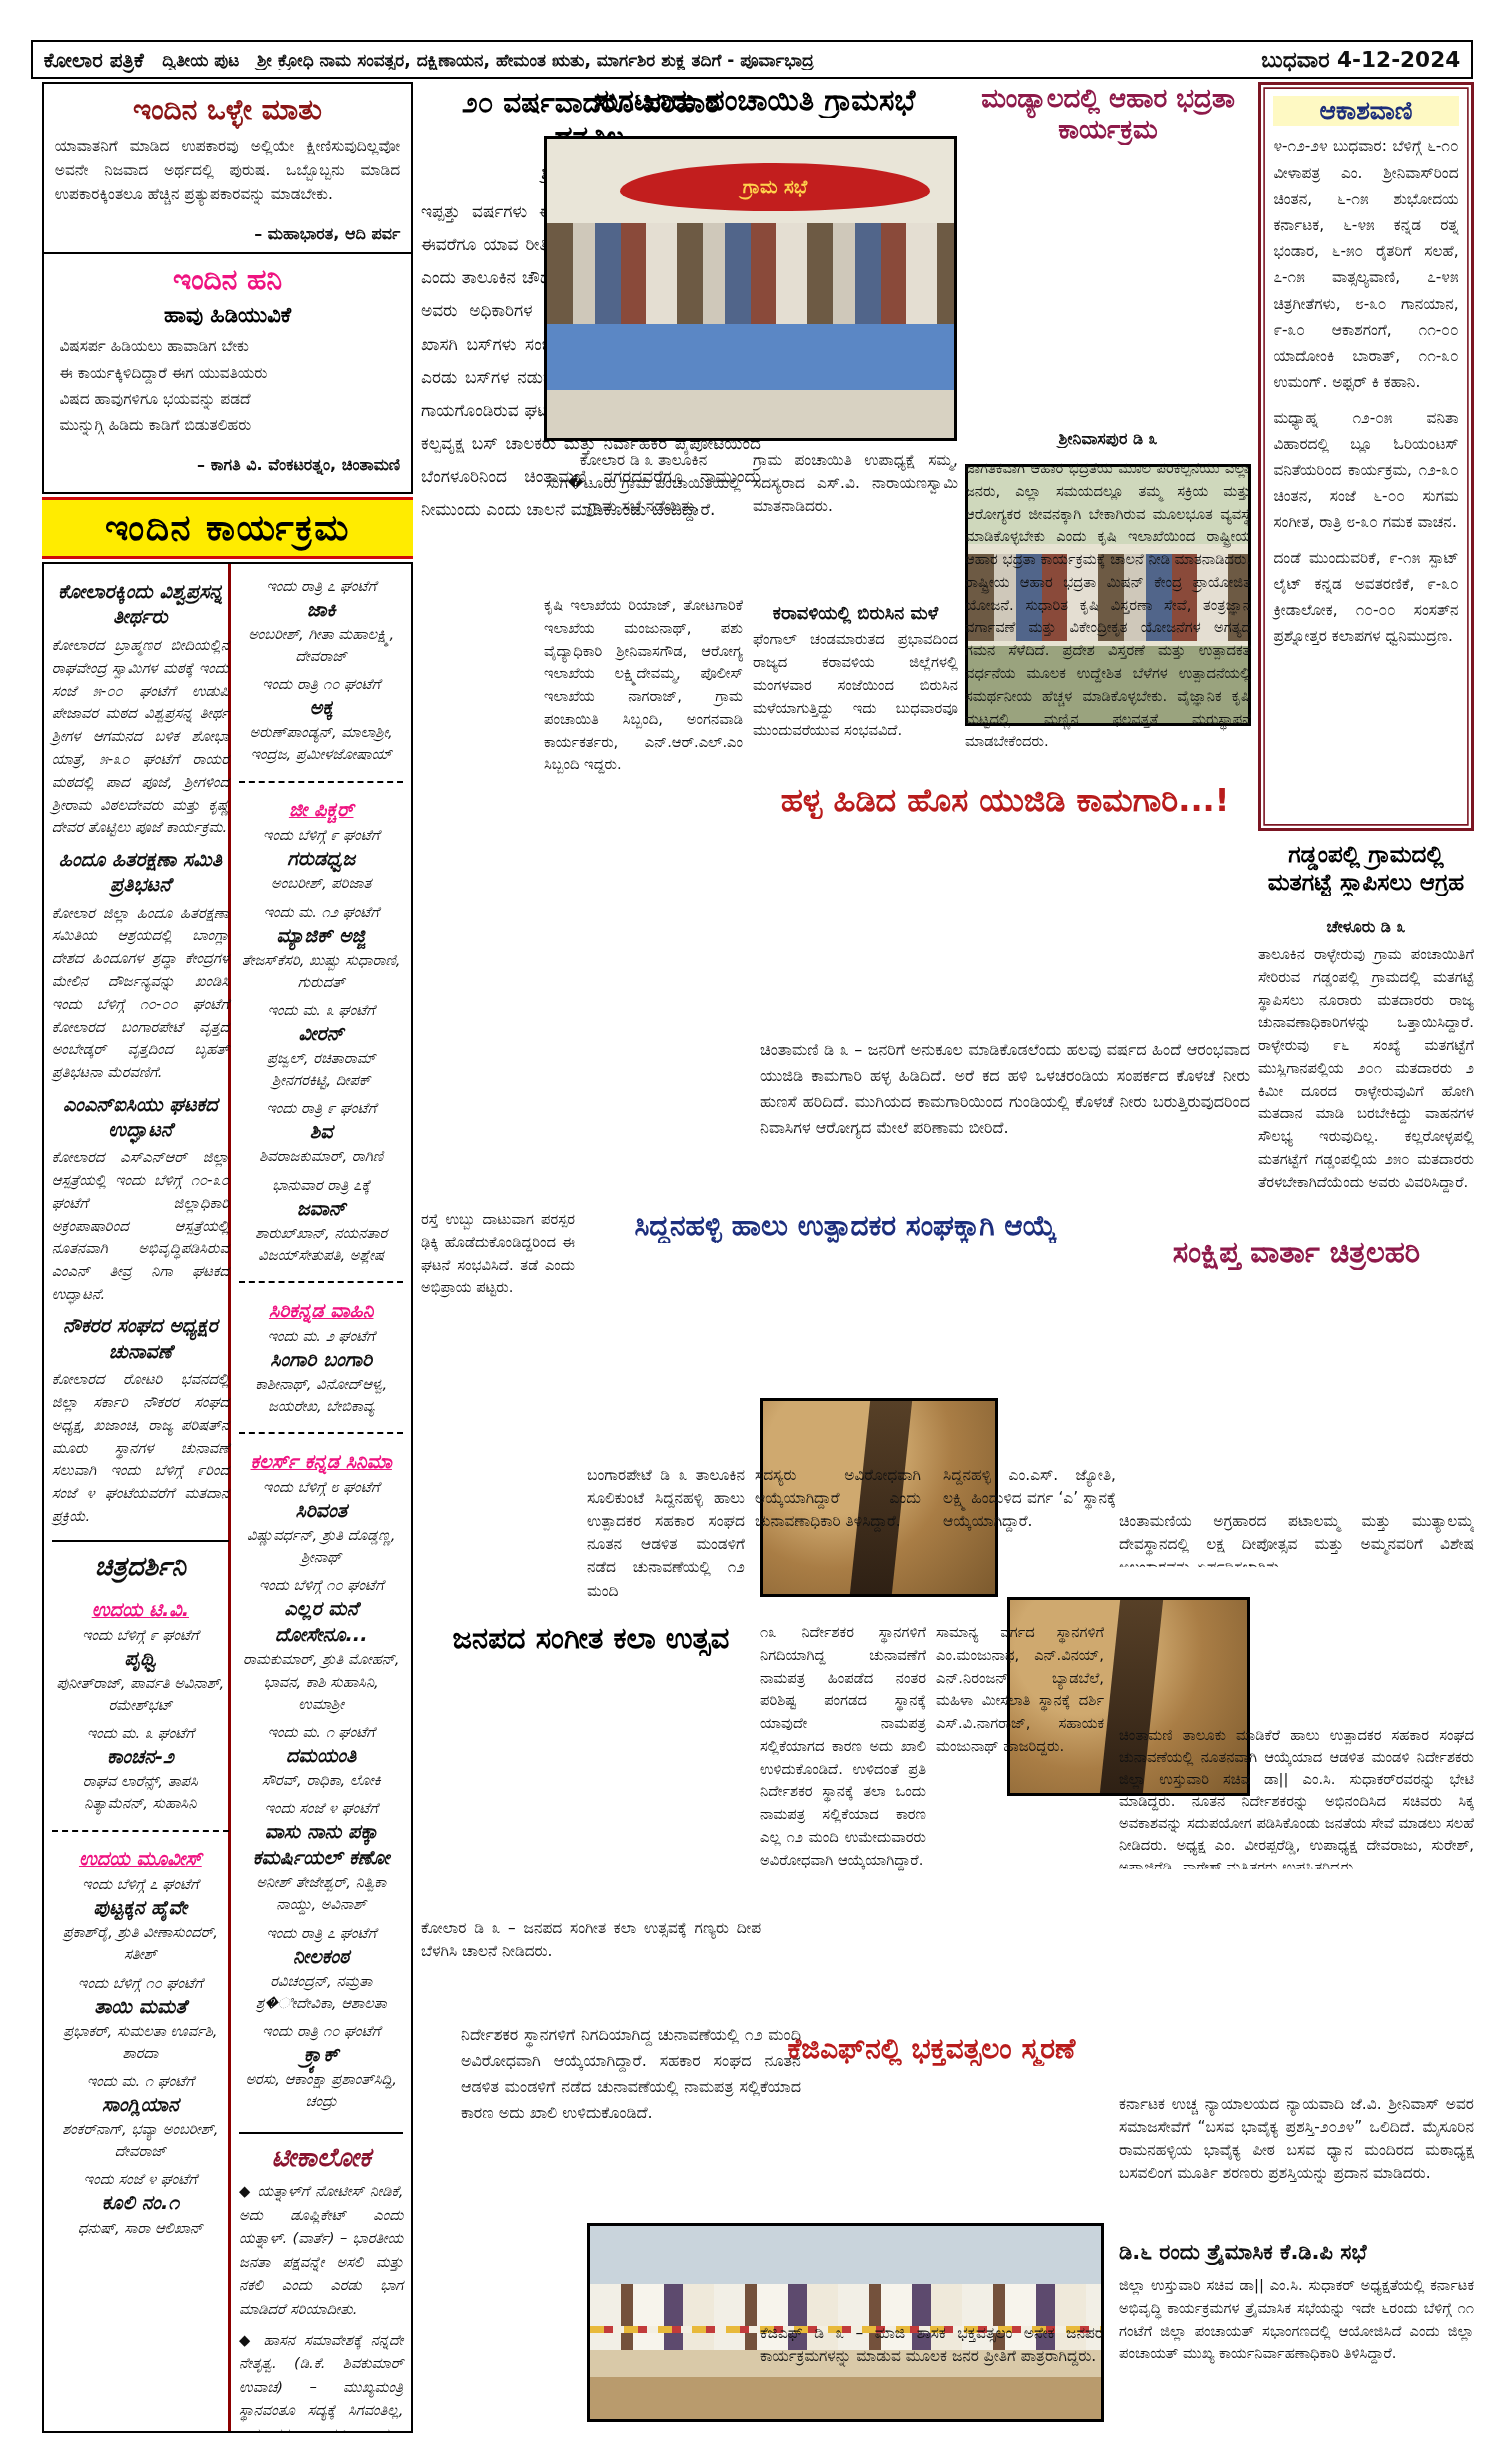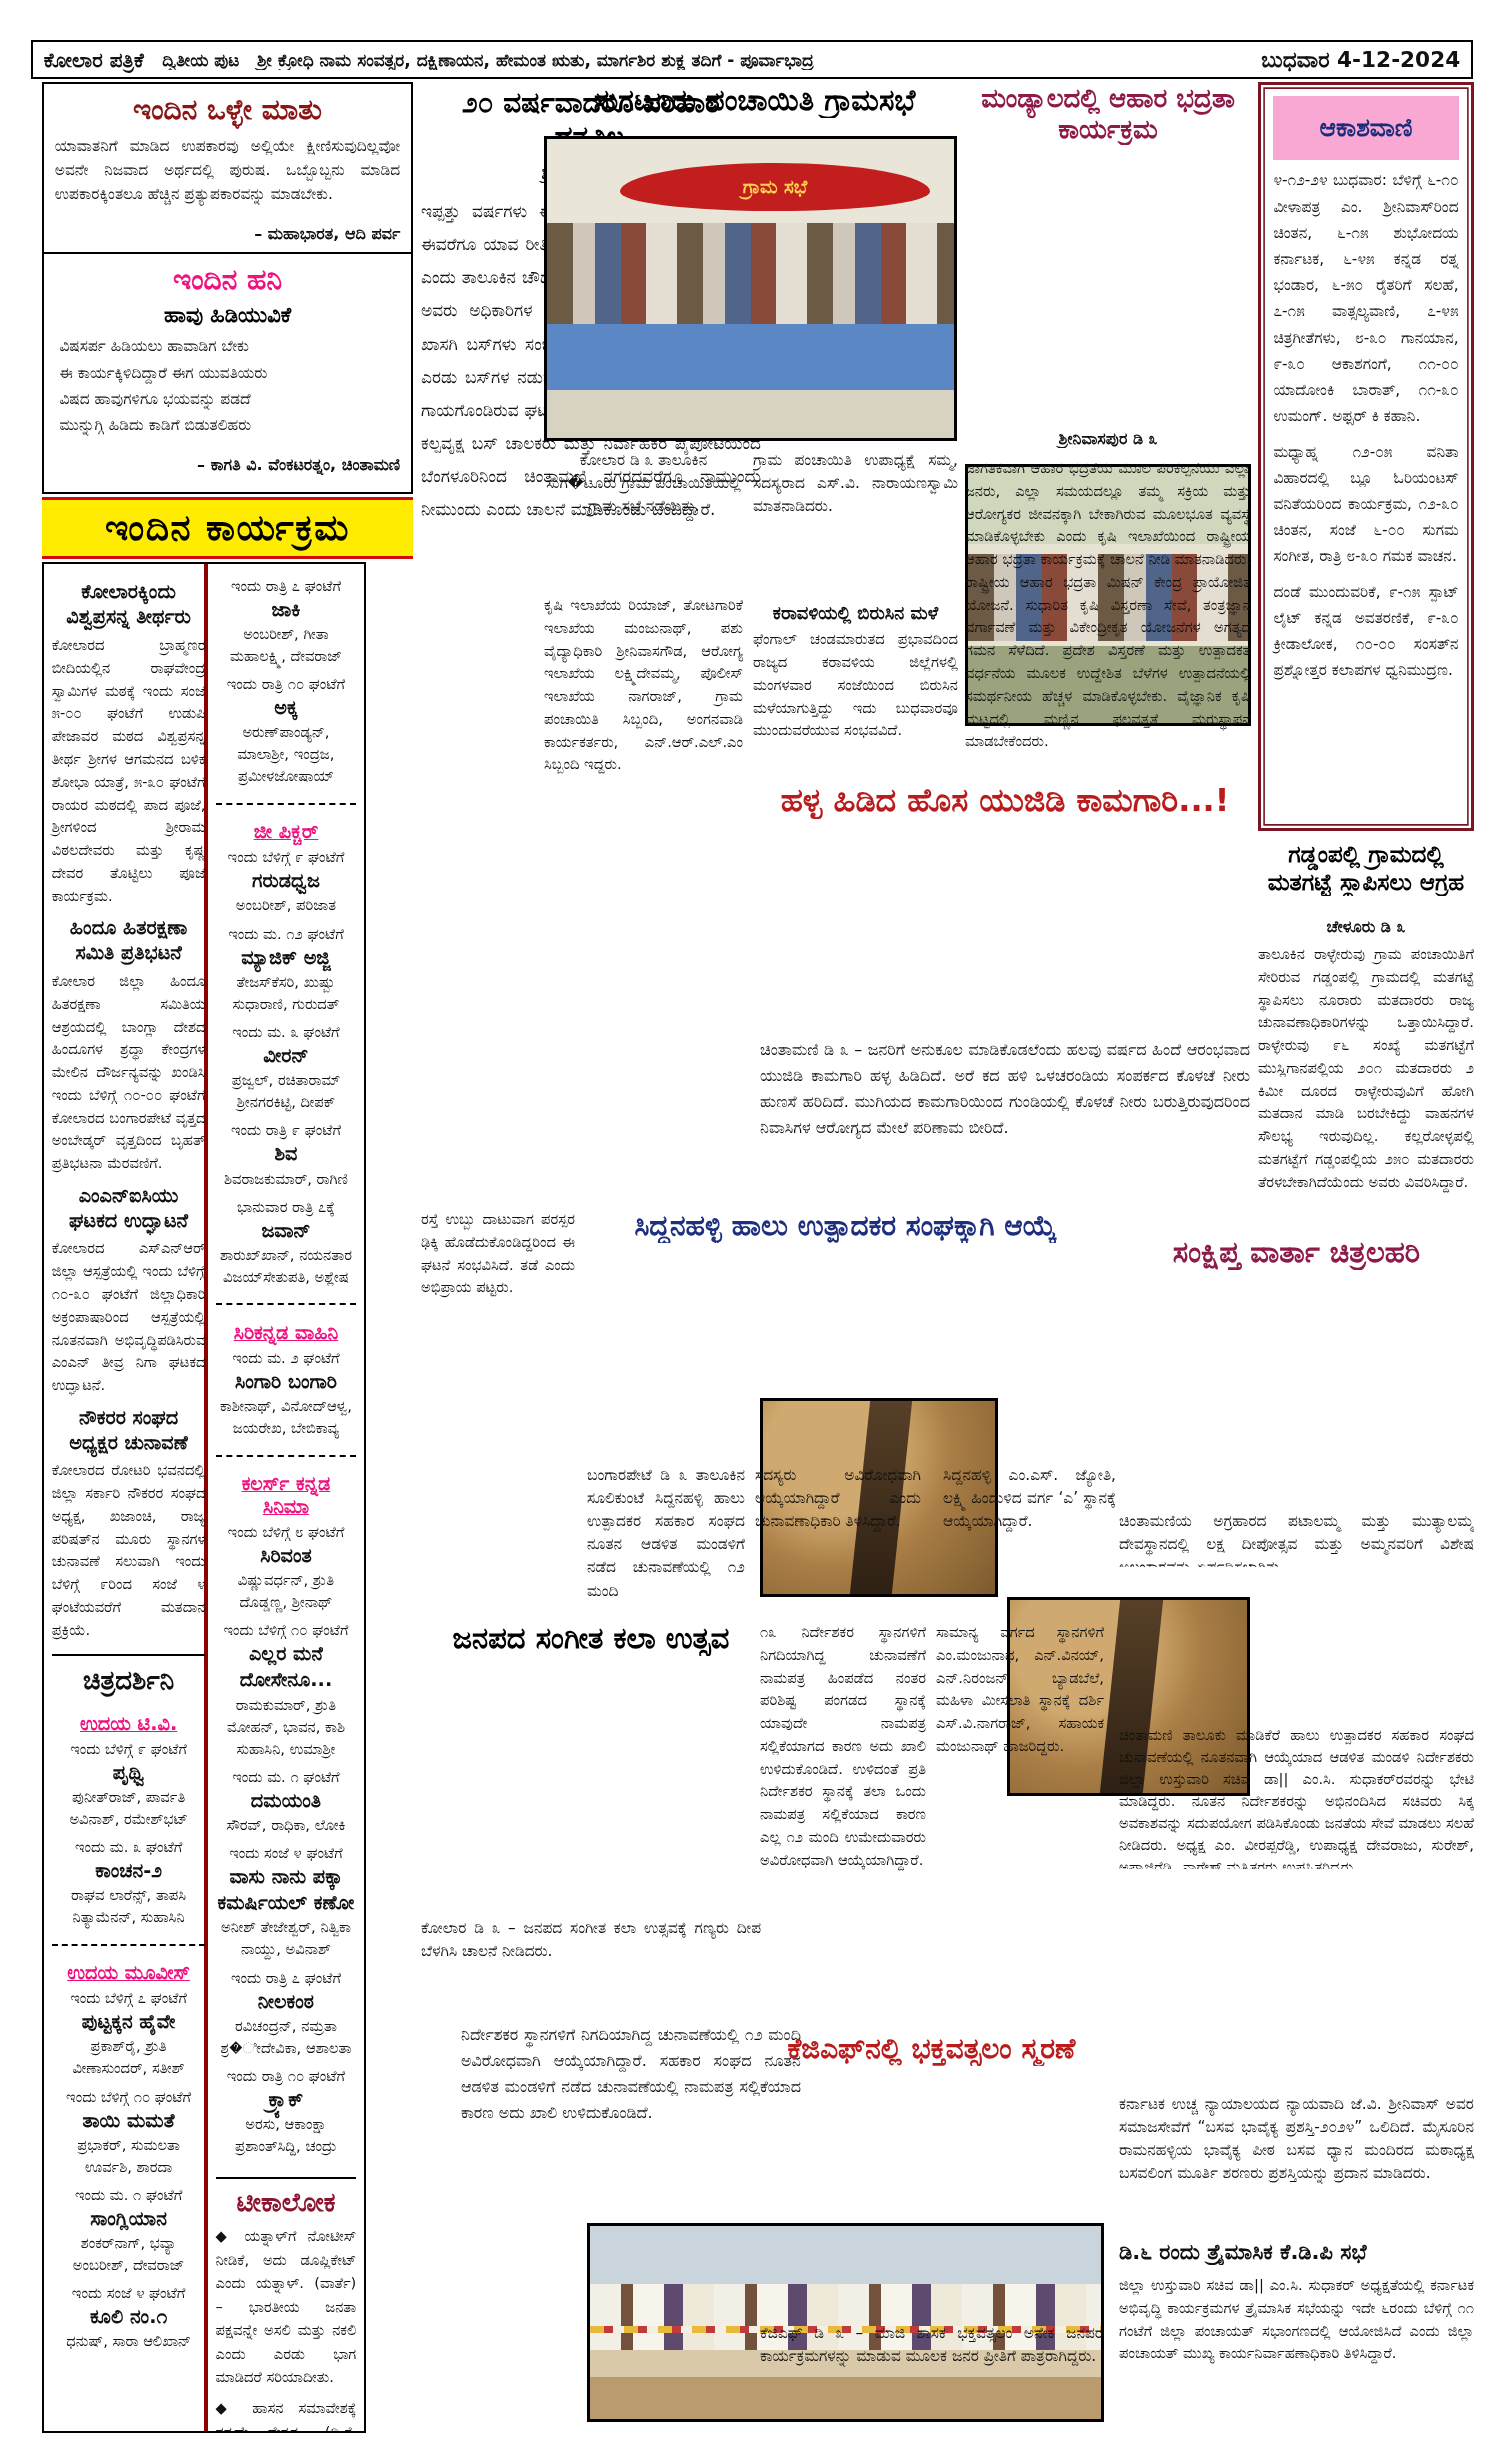--- a/index.html
+++ b/index.html
@@ -66,21 +66,21 @@
   .ph-sabha .crowd{top:28%;}
   .ph-mandya{background:linear-gradient(#cfd8bc 0 30%,#e7e3d2 30% 70%,#9aa37e 70% 100%);}
   .ph-mandya .crowd{top:34%;}
   .ph-trench{background:radial-gradient(circle at 30% 25%,#cfa96f 0 30%,#a97d45 55%,#7c5a2e 100%);}
   .trench-cut{position:absolute;left:42%;top:0;bottom:0;width:18%;background:linear-gradient(#574027,#2e2014);transform:skewX(-6deg);}
   .ph-group{background:linear-gradient(#c9d4dc 0 34%,#d9c9a8 34% 78%,#b99b6d 78% 100%);}
   .ph-group .crowd{top:30%;background:repeating-linear-gradient(90deg,#f2efe6 0 31px,#74513c 31px 43px,#f7f4ec 43px 74px,#5d4a6e 74px 93px,#efe9da 93px 124px);}
   .garland{position:absolute;top:52%;left:0;right:0;height:6.2px;
            background:repeating-linear-gradient(90deg,#e8b93a 0 14px,#c23b3b 14px 23px,#f3efe2 23px 34px);}
   .akbox{border:3.1px solid #7b1522;box-shadow:inset 0 0 0 2.3px #fff,inset 0 0 0 3.9px #7b1522;background:#fff;padding:10.8px 12.4px;}
-  .ak-title{background:#f9a8d4;color:#1b2d7a;font-weight:bold;font-size:25px;text-align:center;padding:17px 0;margin-bottom:7.7px;}
+  .ak-title{background:#fef9c3;color:#1b2d7a;font-weight:bold;font-size:25px;text-align:center;padding:0 0;margin-bottom:7.7px;}
   .kdp-h{font-weight:bold;font-size:21px;text-align:left;line-height:1.25;}
 </style>
 </head>
 <body>
 
 <div id="canvas">
 
   <div class="abs masthead" style="left:31px;top:40px;width:1442px;height:39px;">
     <span class="mh-paper">ಕೋಲಾರ ಪತ್ರಿಕೆ</span>
     <span class="mh-mid">
@@ -110,21 +110,21 @@
           <div class="feat-line">ಮುನ್ನುಗ್ಗಿ ಹಿಡಿದು ಕಾಡಿಗೆ ಬಿಡುತಲಿಹರು</div>
         </div>
       <div class="feat-credit">– ಕಾಗತಿ ವಿ. ವೆಂಕಟರತ್ನಂ, ಚಿಂತಾಮಣಿ</div>
     </div>
   </div>
 
   <div class="abs banner" style="left:42px;top:497px;width:371px;height:62px;">
     <span>ಇಂದಿನ ಕಾರ್ಯಕ್ರಮ</span>
   </div>
 
-  <div class="abs listbox" style="left:42px;top:562px;width:324px;height:1871px;">
+  <div class="abs listbox" style="left:42px;top:562px;width:371px;height:1871px;font-style:italic;">
     <div class="vdivider"></div>
 
     <div class="subcol l">
       <div>
 
           <div>
             <div class="art-h">ಕೋಲಾರಕ್ಕಿಂದು ವಿಶ್ವಪ್ರಸನ್ನ ತೀರ್ಥರು</div>
             <div class="art-b">ಕೋಲಾರದ ಬ್ರಾಹ್ಮಣರ ಬೀದಿಯಲ್ಲಿನ ರಾಘವೇಂದ್ರ ಸ್ವಾಮಿಗಳ ಮಠಕ್ಕೆ ಇಂದು ಸಂಜೆ ೫-೦೦ ಘಂಟೆಗೆ ಉಡುಪಿ ಪೇಜಾವರ ಮಠದ ವಿಶ್ವಪ್ರಸನ್ನ ತೀರ್ಥ ಶ್ರೀಗಳ ಆಗಮನದ ಬಳಿಕ ಶೋಭಾ ಯಾತ್ರೆ, ೫-೩೦ ಘಂಟೆಗೆ ರಾಯರ ಮಠದಲ್ಲಿ ಪಾದ ಪೂಜೆ, ಶ್ರೀಗಳಿಂದ ಶ್ರೀರಾಮ ವಿಠಲದೇವರು ಮತ್ತು ಕೃಷ್ಣ ದೇವರ ತೊಟ್ಟಿಲು ಪೂಜೆ ಕಾರ್ಯಕ್ರಮ.</div>
           </div>
 

